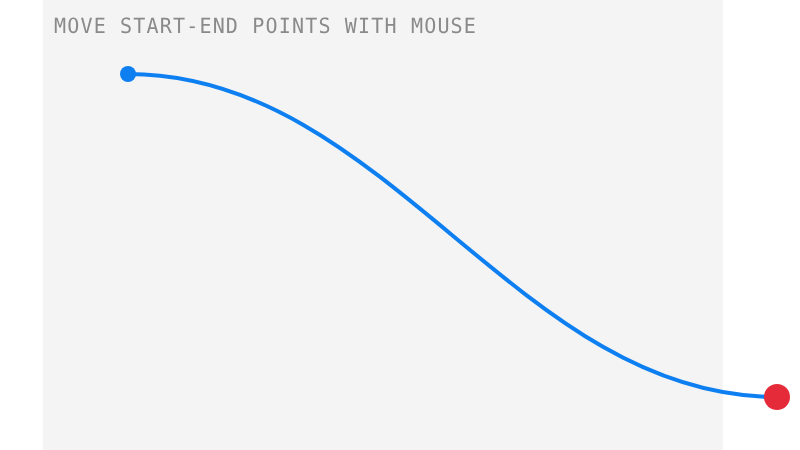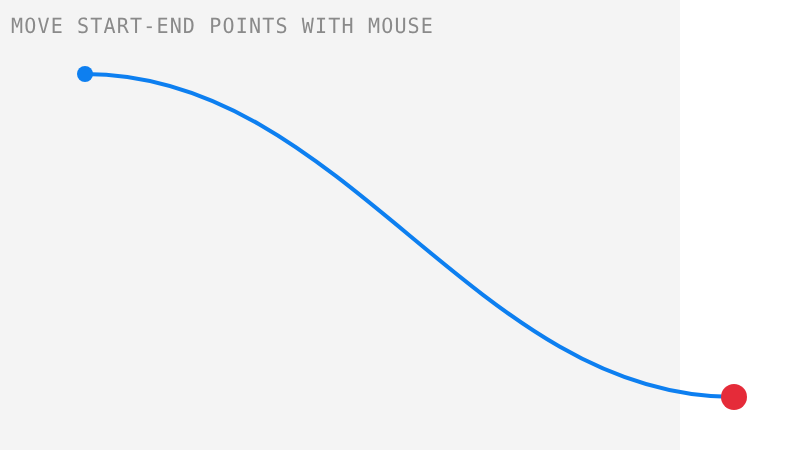--- a/index.html
+++ b/index.html
@@ -40,21 +40,21 @@
     left: 0;
     top: 0;
     width: 800px;
     height: 450px;
     display: block;
   }
 </style>
 </head>
 <body>
 
-<div id="stage" style="width: 680px; height: 450px; background: rgb(244, 244, 244);">
+<div id="stage" style="width: 680px; height: 450px; background: rgb(244, 244, 244); margin-left: 43px;">
 
   <svg id="canvas" viewBox="0 0 800 450" xmlns="http://www.w3.org/2000/svg">
 
     <path fill="none" stroke="#0d7ff0" stroke-width="4" stroke-linecap="round" stroke-linejoin="round" d="M 85 74 C 345 74 474 397 734 397"></path>
 
     <circle cy="74" r="8" fill="#0d7ff0" cx="85"></circle>
 
     <circle cy="397" r="13" fill="#e52b39" cx="734"></circle>
 
   </svg>

